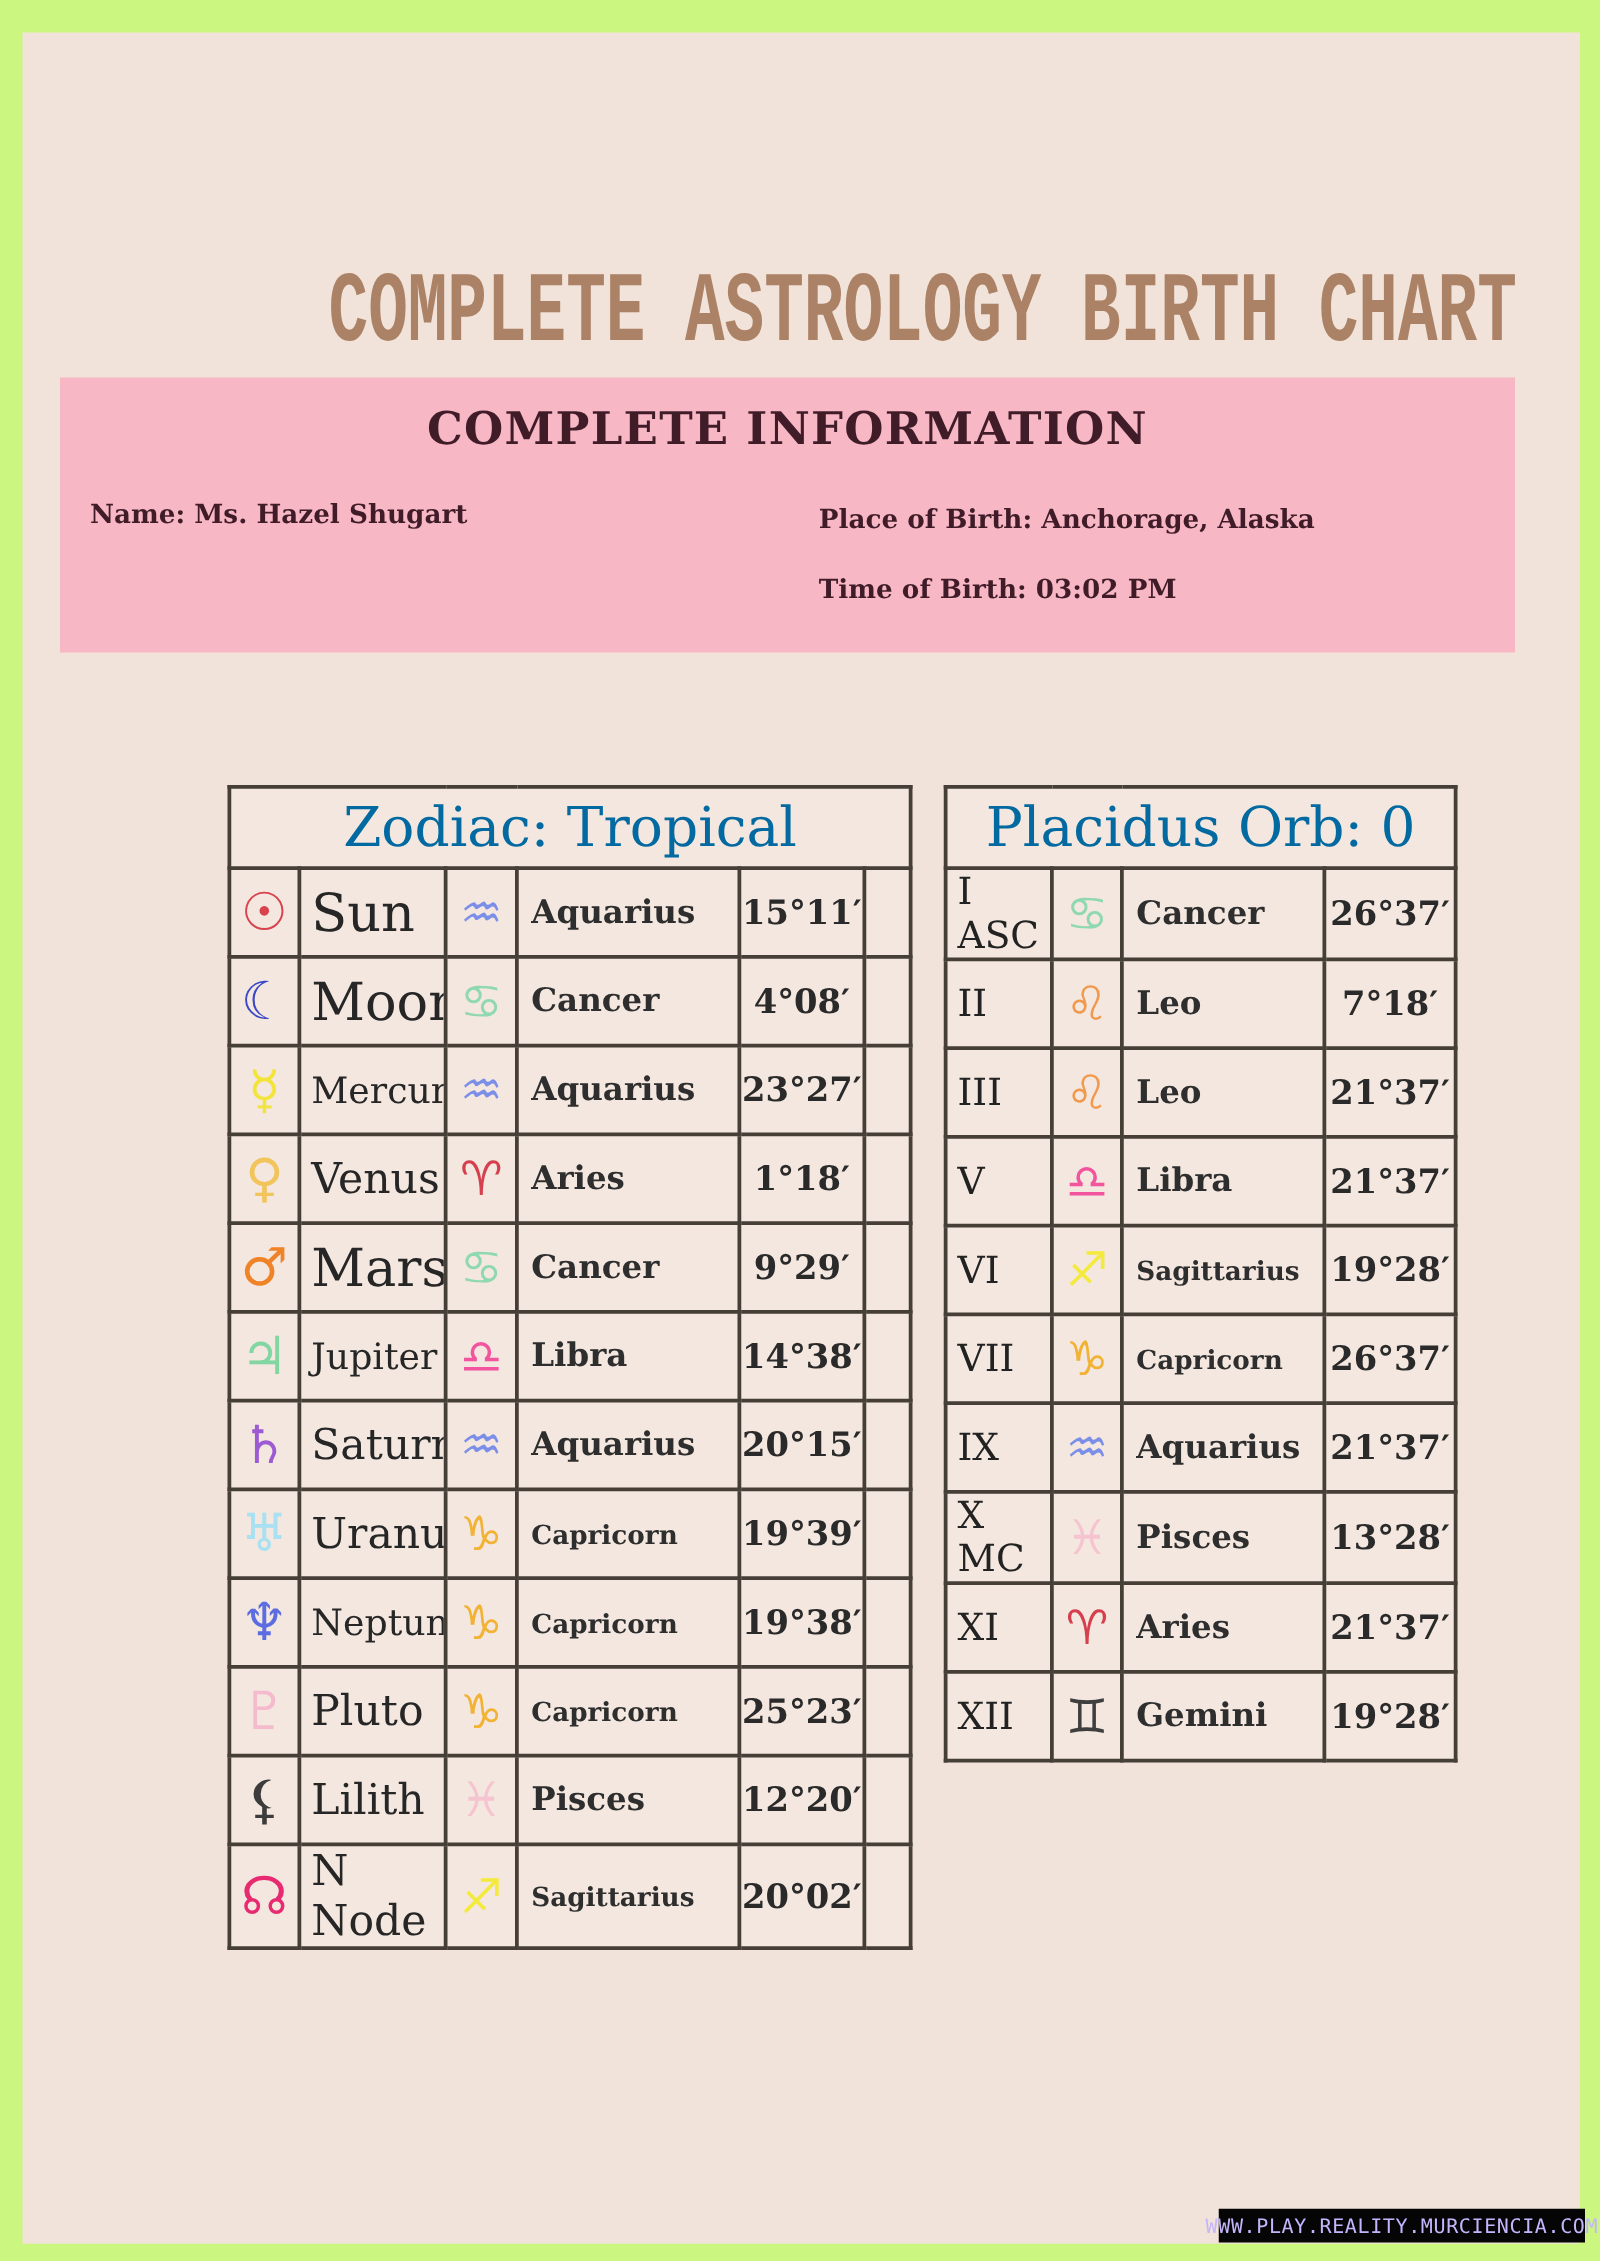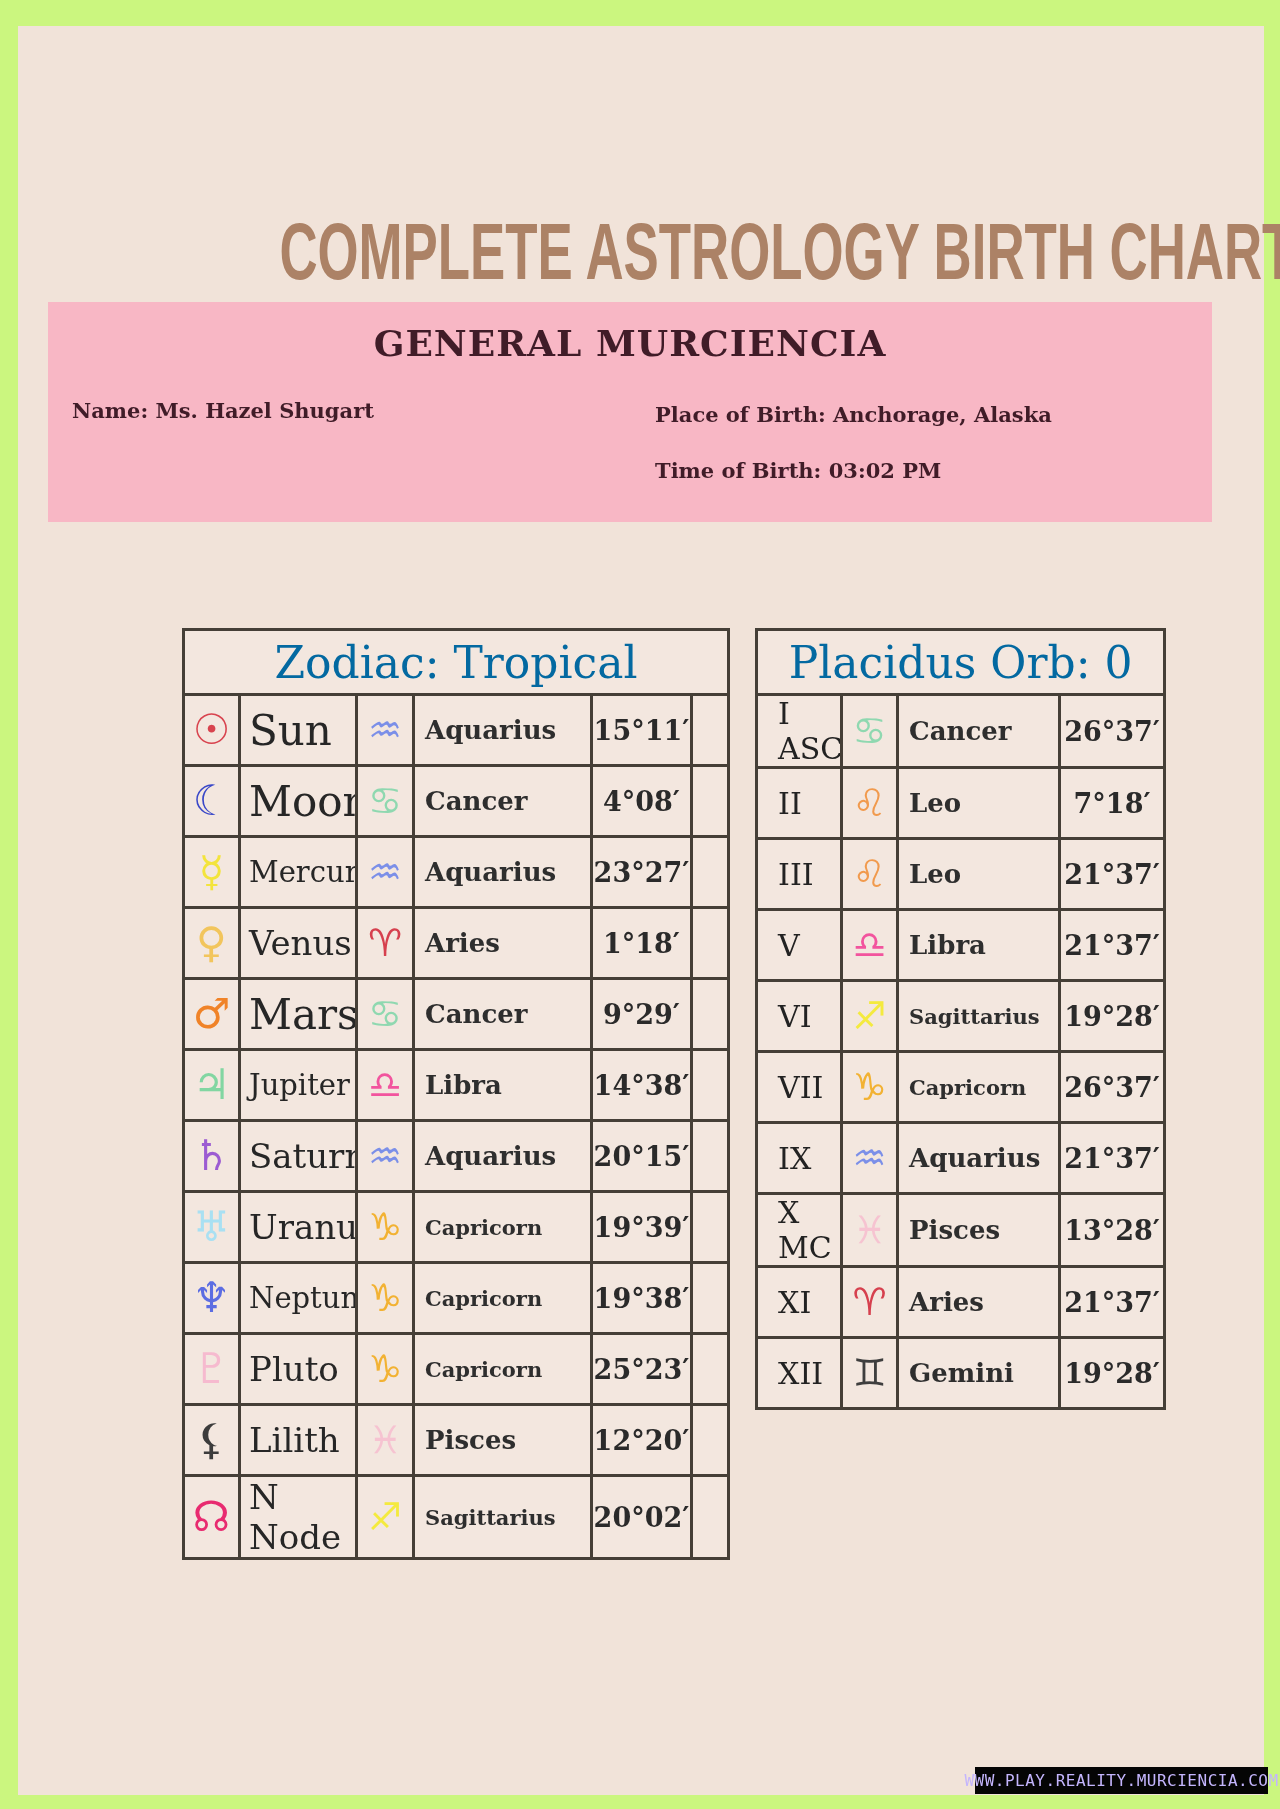--- a/index.html
+++ b/index.html
@@ -2,21 +2,21 @@
 <html><head>
 <meta charset="utf-8">
 <style>
   html,body{margin:0;padding:0;}
   .canvas{position:relative;width:1280px;height:1809px;background:#cbf67f;overflow:hidden;
           font-family:"DejaVu Serif",serif;}
   .frame{position:absolute;left:18px;top:26px;width:1246px;height:1769px;background:#f1e3d9;}
 
   
   .page-title{position:absolute;top:130px;left:0;width:100%;text-align:center;
-    color:#ac8266;font-family:Liberation Sans, sans-serif;font-weight:bold;
+    color:#ac8266;font-family:Liberation Mono, monospace;font-weight:bold;
     font-size:80px;line-height:1.05;}
   .page-title span{display:inline-block;transform:scaleX(0.66);transform-origin:center;white-space:nowrap;}
 
   
   .info-panel{position:absolute;left:30px;top:276px;width:1164px;height:220px;
     background:#f8b7c5;color:#401c28;}
   .info-heading{position:absolute;top:20px;left:0;width:100%;text-align:center;
     font-size:36px;font-weight:700;letter-spacing:1px;margin:0;}
   .info-line{position:absolute;font-size:21px;font-weight:600;white-space:nowrap;margin:0;}
   .pos-name{left:24px;top:96px;}
@@ -39,38 +39,38 @@
   .planet-glyph{font-size:42px;}
   .sign-glyph{font-size:38px;}
   .name-cell{padding-left:8px;}
   .name-big{font-size:42px;}
   .name-med{font-size:34px;}
   .name-small{font-size:29px;}
   .sign-cell{padding-left:10px;font-weight:600;color:#2e2e2e;}
   .sign-normal{font-size:26px;}
   .sign-small{font-size:21px;}
   .deg-cell{text-align:center;font-size:27px;font-weight:600;color:#2a2a2a;margin-left:20px;}
-  .house-cell{padding-left:20px;font-size:30px;color:#222222;}
+  .house-cell{padding-left:8px;font-size:30px;color:#222222;}
   .spacer-cell{background:#f3e7df;}
 
   
   .watermark{position:absolute;left:957px;top:1741px;width:293px;height:27px;background:#050505;
     color:#c4b5fd;font-family:"DejaVu Sans Mono",monospace;font-size:16px;
     display:flex;align-items:center;justify-content:center;letter-spacing:0.5px;white-space:nowrap;}
 </style>
 </head>
 <body>
 
 <div class="canvas">
   <div class="frame">
 
     <h1 class="page-title"><span>COMPLETE ASTROLOGY BIRTH CHART</span></h1>
 
     <section class="info-panel">
-      <h2 class="info-heading">GENERAL MURCIENCIA</h2>
+      <h2 class="info-heading">COMPLETE INFORMATION</h2>
       <p class="info-line pos-name">Name: Ms. Hazel Shugart</p>
       <p class="info-line pos-place">Place of Birth: Anchorage, Alaska</p>
       <p class="info-line pos-time">Time of Birth: 03:02 PM</p>
     </section>
 
     <div class="tables">
       <table class="ztable">
         <colgroup>
           <col style="width:56px">
             <col style="width:117px">

